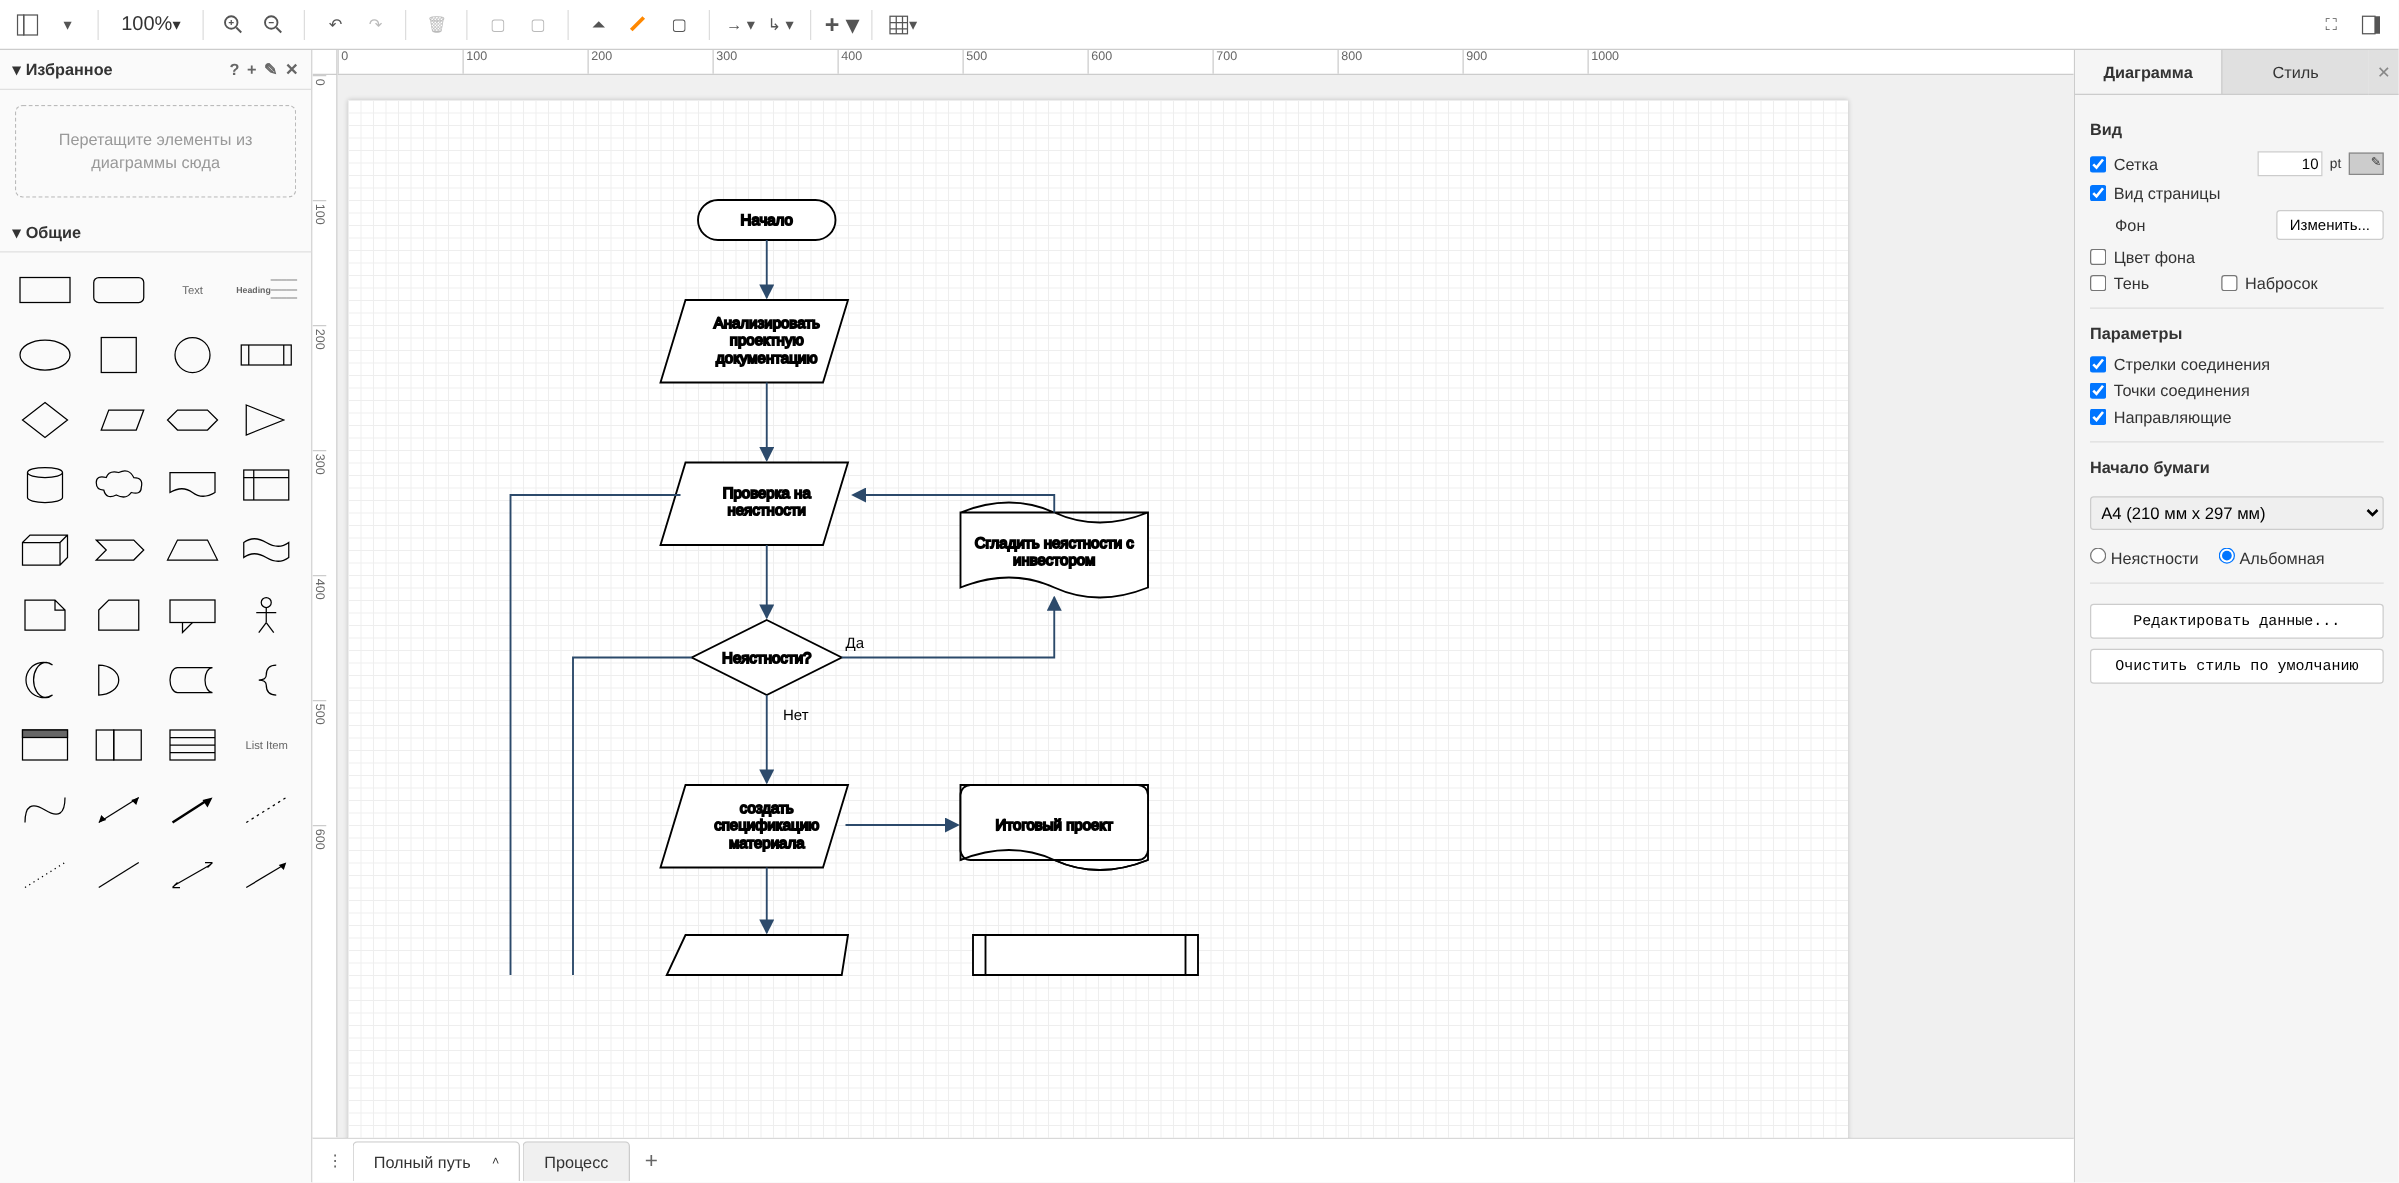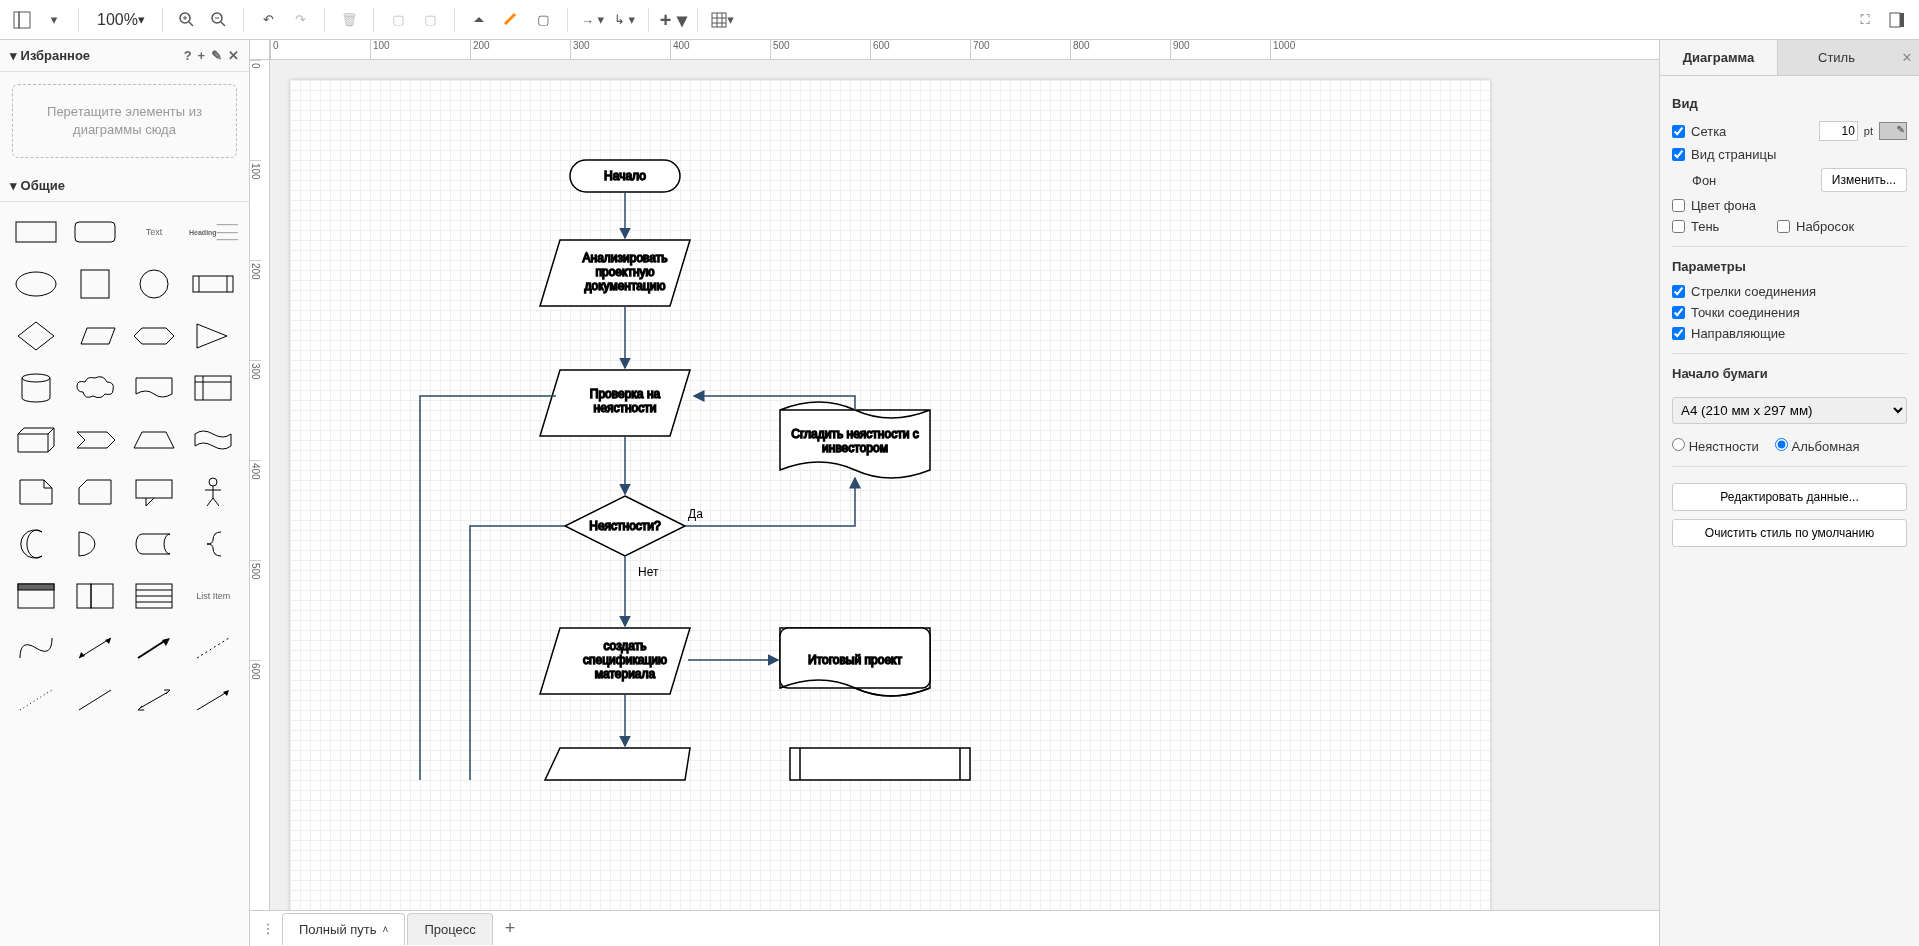--- a/index.html
+++ b/index.html
@@ -21,42 +21,42 @@
 .shape-cell svg { width: 44px; height: 32px; }
 .more-btn { margin: 10px; padding: 10px; background: #1976d2; color: #fff; border: none; border-radius: 4px; cursor: pointer; font-size: 14px; }
 .center { flex: 1; display: flex; flex-direction: column; position: relative; }
 .canvas-wrap { flex: 1; position: relative; overflow: hidden; background: #f0f0f0; }
 .ruler-h { position: absolute; top: 0; left: 20px; right: 0; height: 20px; background: #fff; border-bottom: 1px solid #ccc; display: flex; font-size: 10px; color: #666; }
 .ruler-h div { width: 100px; border-left: 1px solid #ccc; padding-left: 2px; }
 .ruler-v { position: absolute; top: 20px; left: 0; width: 20px; bottom: 0; background: #fff; border-right: 1px solid #ccc; }
 .ruler-v div { height: 100px; border-top: 1px solid #ccc; writing-mode: vertical-rl; font-size: 10px; color: #666; padding-top: 2px; }
 .ruler-corner { position: absolute; top: 0; left: 0; width: 20px; height: 20px; background: #fff; border-right: 1px solid #ccc; border-bottom: 1px solid #ccc; }
 .canvas { position: absolute; top: 20px; left: 20px; right: 0; bottom: 0; overflow: auto; }
-.page { position: absolute; top: 20px; left: 20px; width: 1200px; height: 850px; background: #fff; box-shadow: 0 0 4px rgba(0,0,0,0.2); background-image: linear-gradient(#eee 1px, transparent 1px), linear-gradient(90deg, #eee 1px, transparent 1px); background-size: 10px 10px; }
+.page { position: absolute; top: 20px; left: 8px; width: 1200px; height: 850px; background: #fff; box-shadow: 0 0 4px rgba(0,0,0,0.2); background-image: linear-gradient(#eee 1px, transparent 1px), linear-gradient(90deg, #eee 1px, transparent 1px); background-size: 10px 10px; }
 .diagram-svg { position: absolute; top: 0; left: 0; width: 100%; height: 100%; }
 .tabs { height: 36px; border-top: 1px solid #ccc; display: flex; align-items: center; padding: 0 4px; background: #fff; }
 .tab-menu { width: 28px; text-align: center; cursor: pointer; color: #666; }
-.tab { padding: 8px 16px; border: 1px solid #ccc; border-bottom: none; border-radius: 4px 4px 0 0; margin-right: 2px; cursor: pointer; font-size: 13px; background: #fff; display: flex; align-items: center; gap: 6px; }
+.tab { padding: 8px 16px; border: 1px solid #ccc; border-bottom: none; border-radius: 4px 4px 0 0; margin-right: 2px; cursor: pointer; font-size: 13px; background: #fff; display: flex; align-items: center; gap: 17px; }
 .tab.inactive { background: #f0f0f0; }
 .tab-add { padding: 6px 10px; cursor: pointer; color: #666; font-size: 18px; }
 .right-panel { width: 260px; border-left: 1px solid #ccc; background: #f5f5f5; display: flex; flex-direction: column; }
 .right-tabs { display: flex; }
 .right-tab { flex: 1; padding: 10px; text-align: center; cursor: pointer; font-size: 13px; font-weight: bold; border-bottom: 1px solid #ccc; }
 .right-tab.inactive { background: #e0e0e0; border-left: 1px solid #ccc; font-weight: normal; }
 .right-close { width: 24px; display: flex; align-items: center; justify-content: center; background: #e0e0e0; border-bottom: 1px solid #ccc; cursor: pointer; color: #888; }
 .right-body { padding: 12px; font-size: 13px; }
 .section-title { font-weight: bold; margin: 8px 0 10px; }
 .check-row { display: flex; align-items: center; margin: 6px 0; gap: 6px; }
 .check-row label { flex: 1; }
-.num-input { width: 39px; padding: 2px; font-size: 12px; text-align: right; border: 1px solid #ccc; }
+.num-input { width: 52px; padding: 2px; font-size: 12px; text-align: right; border: 1px solid #ccc; }
 .color-swatch { width: 28px; height: 18px; border: 1px solid #888; background: #ccc; cursor: pointer; display: flex; }
 .btn-small { padding: 4px 10px; border: 1px solid #ccc; background: #fff; border-radius: 3px; cursor: pointer; font-size: 12px; }
 .full-select { width: 100%; padding: 4px; border: 1px solid #ccc; border-radius: 3px; margin: 6px 0; }
 .radio-row { display: flex; gap: 16px; margin: 8px 0; }
-.full-btn { width: 100%; padding: 6px; margin: 4px 0; border: 1px solid #ccc; background: #fff; border-radius: 3px; cursor: pointer; font-size: 12px; }
+.full-btn { width: 100%; padding: 6px; margin: 4px 0; border: 1px solid #ccc; background: #fff; border-radius: 3px; cursor: pointer; font-size: 12px; font-family: Liberation Mono, monospace; }
 hr.sep { border: none; border-top: 1px solid #ddd; margin: 12px 0; }
 .flow-shape text { font-size: 12px; fill: #000; text-anchor: middle; }
 .flow-shape { fill: #fff; stroke: #000; stroke-width: 1.5; }
 .flow-line { fill: none; stroke: #2c4a6b; stroke-width: 1.5; }
 .arrow { fill: #2c4a6b; }
 .flow-label { font-size: 12px; fill: #000; }
 </style>
 </head>
 <body>
 

